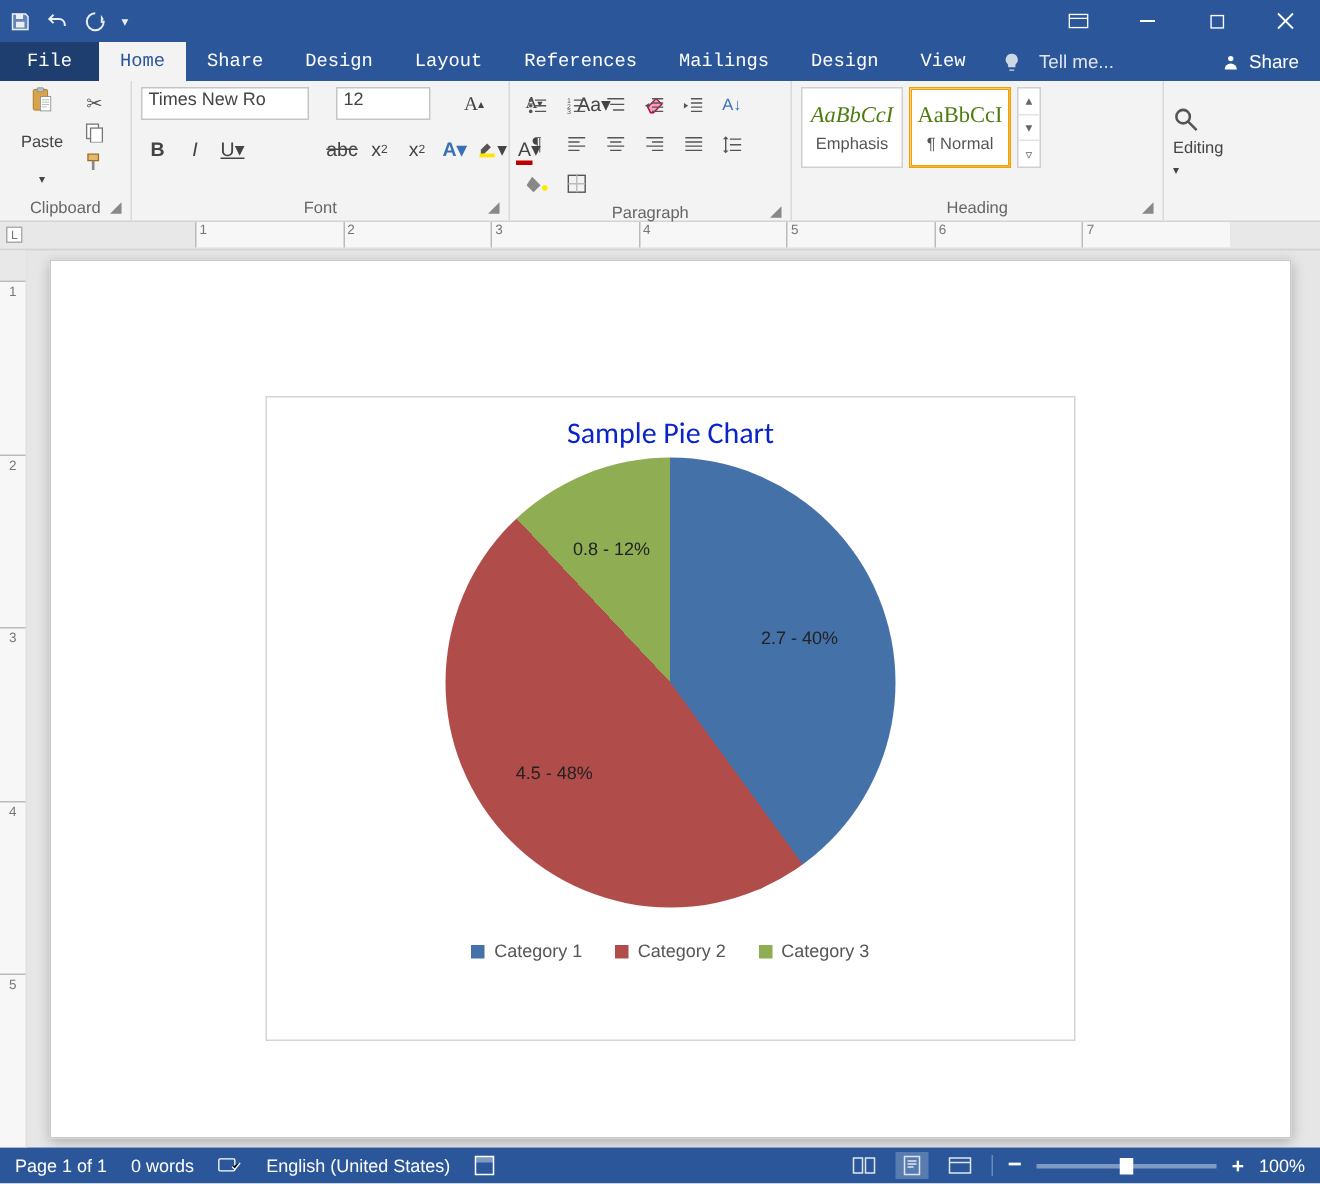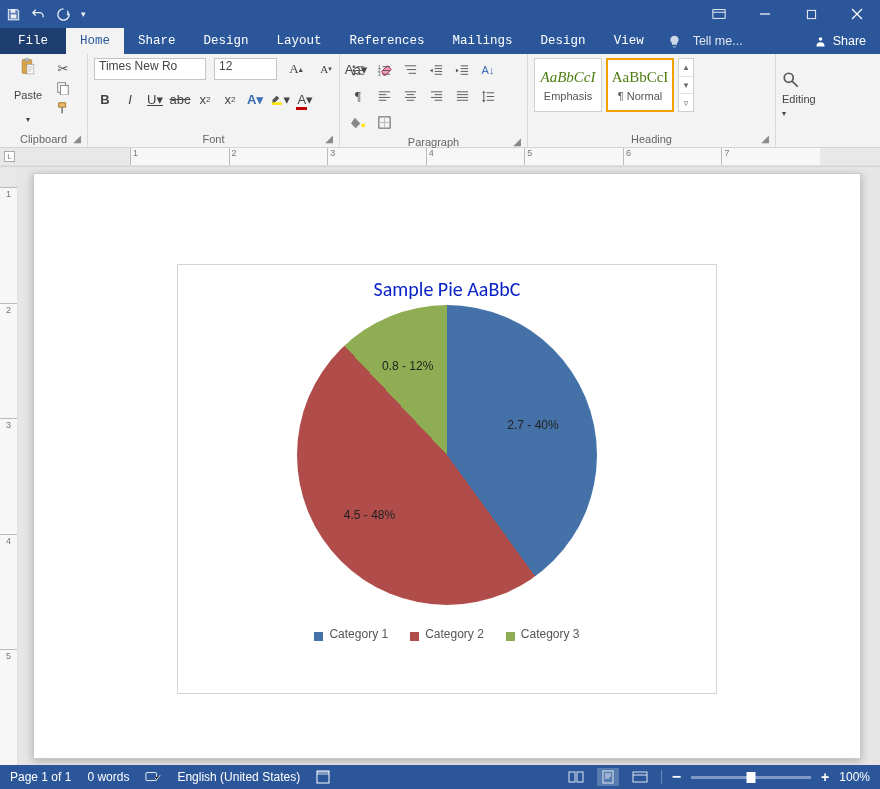--- a/index.html
+++ b/index.html
@@ -27,21 +27,21 @@
   .ribbon { height: 94px; background: #f3f3f3; border-bottom: 1px solid #d4d4d4; display: flex; font-size: 11px; color: #444; }
   .group { border-right: 1px solid #d9d9d9; padding: 4px 6px 2px 6px; display: flex; flex-direction: column; }
   .group .body { flex: 1; display: flex; align-items: flex-start; gap: 4px; }
   .group .label { text-align: center; font-size: 11px; color: #666; padding-top: 2px; position: relative; }
   .group .label .dlaunch { position: absolute; right: 0; bottom: 1px; font-size: 10px; color: #888; }
 
   .bigbtn { display: flex; flex-direction: column; align-items: center; justify-content: center; width: 44px; height: 66px; gap: 14px; }
   .clip-mini { display: flex; flex-direction: column; gap: 4px; padding-top: 2px; }
   .clip-mini div { width: 18px; height: 16px; display:flex; align-items:center; justify-content:center; font-size:13px; color:#555;}
 
-  .font-top { display: flex; gap: 8px; align-items: center; }
+  .font-top { display: flex; gap: 18px; align-items: center; }
   .font-top select, .font-top .combo { height: 22px; border: 1px solid #c5c5c5; background: #fff; font-size: 12px; padding: 0 4px; }
   .font-top .combo.name { width: 112px; }
   .font-top .combo.size { width: 63px; }
   .iconbtn { width: 22px; height: 22px; border: 1px solid transparent; display: inline-flex; align-items: center; justify-content: center; font-size: 13px; color: #444; }
   .font-bot { display: flex; gap: 3px; align-items: center; margin-top: 4px; }
   .bold { font-weight: bold; } .ital { font-style: italic; } .uline { text-decoration: underline; }
 
   .para-grid { display: grid; grid-template-columns: repeat(6, 24px); grid-auto-rows: 24px; gap: 2px; }
   .para-grid .iconbtn { width: 24px; height: 24px; font-size: 13px; }
 
@@ -71,21 +71,21 @@
   .docwrap { flex:1; background:#e6e6e6; display:flex; overflow:hidden; border-top: 1px solid #d4d4d4; }
   .doccanvas { flex:1; display:flex; justify-content:center; overflow:auto; padding: 6px 10px 6px 6px; }
   .page { width: 828px; min-height: 570px; background:#fff; box-shadow: 0 2px 8px rgba(0,0,0,.25); border:1px solid #c9c9c9; padding: 90px 120px 30px 120px; }
 
   
   .chart-holder { width: 540px; height: 430px; border:1px solid #d4d4d4; margin: 0 auto; padding: 12px; display:flex; flex-direction:column; align-items:center; }
   .chart-title { font-family: "Calibri", sans-serif; font-size: 20px; color: #0b24c7; margin-bottom: 4px; }
   .pie { width: 300px; height: 300px; border-radius: 50%; position:relative; }
   .pie-label { position:absolute; font-size: 12px; color:#222; white-space: nowrap; }
   .legend { display:flex; gap:22px; margin-top: 22px; font-size:12px; color:#555; }
-  .legend .item { display:flex; align-items:flex-end; gap:6px; }
+  .legend .item { display:flex; align-items:center; gap:6px; }
   .legend .sw { width:9px; height:9px; }
 
   
   .status { height: 24px; background:#2b579a; color:#fff; font-size:12px; display:flex; align-items:center; gap:16px; padding: 0 10px; }
   .status .sep { width:1px; height:14px; background:rgba(255,255,255,.3); }
   .status .right { margin-left:auto; display:flex; align-items:center; gap:10px; }
   .status .viewbtn { width:22px; height:18px; display:flex; align-items:center; justify-content:center; opacity:.85; }
   .status .viewbtn.active { background: rgba(255,255,255,.25); }
   .status .zoomtrack { width:120px; height:3px; background:rgba(255,255,255,.4); position:relative; }
   .status .zoomtrack .thumb { position:absolute; left:50%; top:-4px; width:9px; height:11px; background:#fff; transform:translateX(-50%);}
@@ -213,21 +213,21 @@
         <span class="iconbtn">
           <svg width="15" height="15" viewBox="0 0 16 16">
               <path fill="#f5a1b8" stroke="#b05" d="M3 10l6-6 4 4-6 6H5z"></path>
             </svg>
         </span>
       </div>
       <div class="font-bot">
         <span class="iconbtn bold">B</span>
         <span class="iconbtn ital">I</span>
         <span class="iconbtn uline">U▾</span>
-        <span class="iconbtn" style="text-decoration:line-through;">abc</span>
+        <span class="iconbtn" style="text-decoration:line-through;margin-left:48px;">abc</span>
         <span class="iconbtn">x<sub style="font-size:8px;">2</sub></span>
         <span class="iconbtn">x<sup style="font-size:8px;">2</sup></span>
         <span class="iconbtn" style="color:#3a6fb7;font-weight:bold;">A▾</span>
         <span class="iconbtn">
           <svg width="16" height="16" viewBox="0 0 16 16">
               <path fill="#555" d="M3 9l5-5 3 3-5 5-3 1z"></path>
               <rect x="2" y="12" width="12" height="3" fill="#ffe600"></rect>
             </svg>▾
         </span>
         <span class="iconbtn">
@@ -376,21 +376,21 @@
       <span>1</span>
       <span>2</span>
       <span>3</span>
       <span>4</span>
       <span>5</span>
     </div>
   </div>
   <div class="doccanvas">
     <div class="page">
       <div class="chart-holder">
-        <div class="chart-title">Sample Pie AaBbC</div>
+        <div class="chart-title">Sample Pie Chart</div>
         <div class="pie" id="pie" style="background: conic-gradient(rgb(68, 114, 168) 0deg, rgb(68, 114, 168) 144deg, rgb(176, 77, 74) 144deg, rgb(176, 77, 74) 316.8deg, rgb(143, 174, 83) 316.8deg, rgb(143, 174, 83) 360deg);">
             <div class="pie-label" style="left: 210.35px; top: 112.643px;">2.7 - 40%</div>
             <div class="pie-label" style="left: 46.8012px; top: 202.555px;">4.5 - 48%</div>
             <div class="pie-label" style="left: 85.0282px; top: 53.6712px;">0.8 - 12%</div>
           </div>
         <div class="legend" id="legend">
             <div class="item">
               <span class="sw" style="background: rgb(68, 114, 168);"></span>
               <span>Category 1</span>
             </div>

